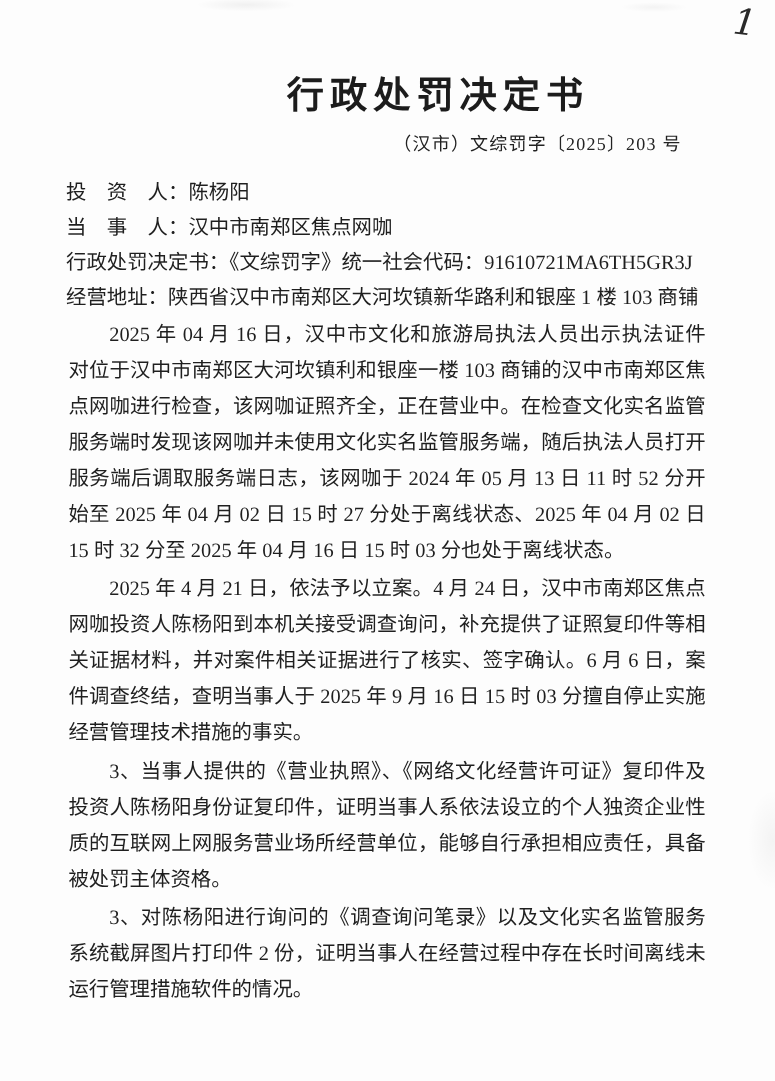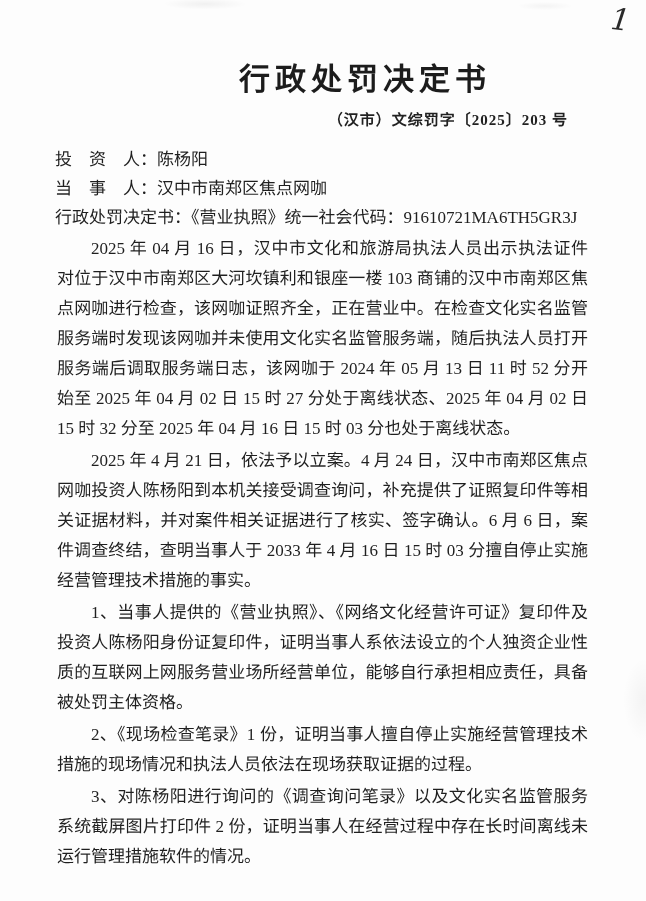--- a/index.html
+++ b/index.html
@@ -44,21 +44,20 @@
     letter-spacing: 5px;
     color: #1c1c1c;
   }
   .doc-number {
     margin-top: 9px;
     text-align: right;
     padding-right: 78px;
     font-size: 15px;
     letter-spacing: 1px;
     color: #222;
-    font-weight: bold;
   }
   .content {
     margin: 16px 56px 0 55px;
     font-size: 17px;
     line-height: 30px;
     text-align: justify;
     text-justify: inter-ideograph;
   }
   .party-line {
     line-height: 29px;
@@ -81,23 +80,25 @@
 
   <div class="content">
 
     <div class="party-line">
       <span>投　资　人：</span><span>陈杨阳</span>
     </div>
     <div class="party-line">
       <span>当　事　人：</span><span>汉中市南郑区焦点网咖</span>
     </div>
     <div class="party-line">
-      <span>行政处罚决定书：</span><span>《营业执照》统一社会代码：91610721MA6TH5GR3J</span>
+      <span>行政处罚决定书：</span><span>《文综罚字》统一社会代码：91610721MA6TH5GR3J</span>
+    </div>
+    <div class="party-line">
+      <span>经营地址：</span><span>陕西省汉中市南郑区大河坎镇新华路利和银座 1 楼 103 商铺</span>
     </div>
 
     <p class="para">2025 年 04 月 16 日，汉中市文化和旅游局执法人员出示执法证件对位于汉中市南郑区大河坎镇利和银座一楼 103 商铺的汉中市南郑区焦点网咖进行检查，该网咖证照齐全，正在营业中。在检查文化实名监管服务端时发现该网咖并未使用文化实名监管服务端，随后执法人员打开服务端后调取服务端日志，该网咖于 2024 年 05 月 13 日 11 时 52 分开始至 2025 年 04 月 02 日 15 时 27 分处于离线状态、2025 年 04 月 02 日 15 时 32 分至 2025 年 04 月 16 日 15 时 03 分也处于离线状态。</p>
-    <p class="para">2025 年 4 月 21 日，依法予以立案。4 月 24 日，汉中市南郑区焦点网咖投资人陈杨阳到本机关接受调查询问，补充提供了证照复印件等相关证据材料，并对案件相关证据进行了核实、签字确认。6 月 6 日，案件调查终结，查明当事人于 2033 年 4 月 16 日 15 时 03 分擅自停止实施经营管理技术措施的事实。</p>
-    <p class="para">1、当事人提供的《营业执照》、《网络文化经营许可证》复印件及投资人陈杨阳身份证复印件，证明当事人系依法设立的个人独资企业性质的互联网上网服务营业场所经营单位，能够自行承担相应责任，具备被处罚主体资格。</p>
-    <p class="para">2、《现场检查笔录》1 份，证明当事人擅自停止实施经营管理技术措施的现场情况和执法人员依法在现场获取证据的过程。</p>
+    <p class="para">2025 年 4 月 21 日，依法予以立案。4 月 24 日，汉中市南郑区焦点网咖投资人陈杨阳到本机关接受调查询问，补充提供了证照复印件等相关证据材料，并对案件相关证据进行了核实、签字确认。6 月 6 日，案件调查终结，查明当事人于 2025 年 9 月 16 日 15 时 03 分擅自停止实施经营管理技术措施的事实。</p>
+    <p class="para">3、当事人提供的《营业执照》、《网络文化经营许可证》复印件及投资人陈杨阳身份证复印件，证明当事人系依法设立的个人独资企业性质的互联网上网服务营业场所经营单位，能够自行承担相应责任，具备被处罚主体资格。</p>
     <p class="para">3、对陈杨阳进行询问的《调查询问笔录》以及文化实名监管服务系统截屏图片打印件 2 份，证明当事人在经营过程中存在长时间离线未运行管理措施软件的情况。</p>
 
   </div>
 </div>
 
 </body></html>

